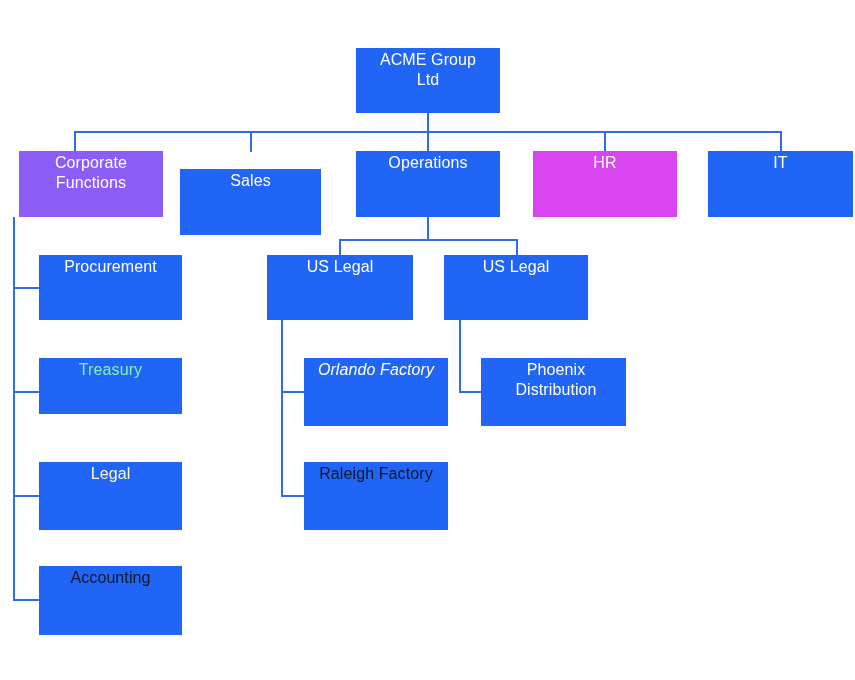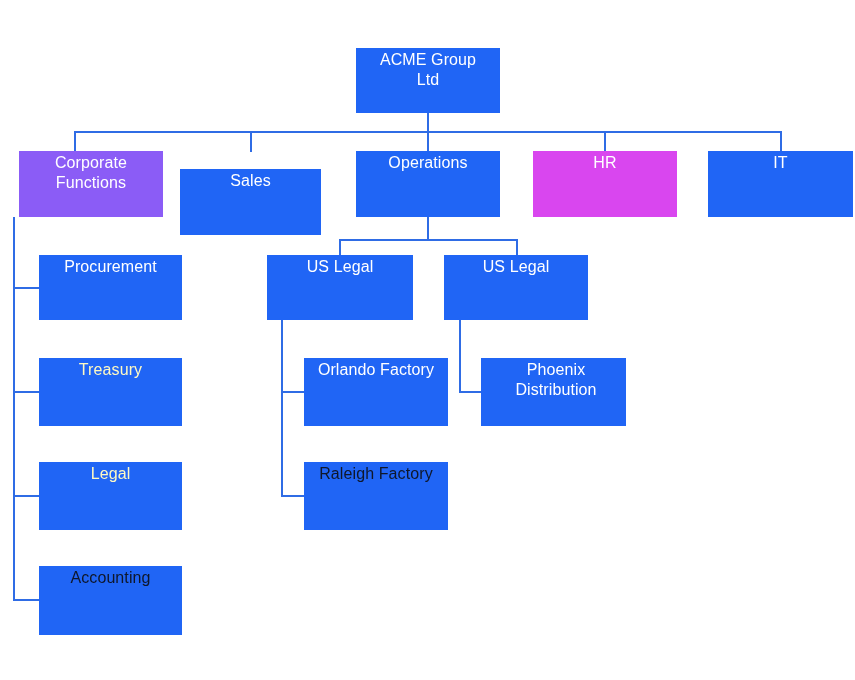--- a/index.html
+++ b/index.html
@@ -76,23 +76,23 @@
   <div id="node-layer">
       <div class="node" style="left: 356px; top: 48px; width: 144px; height: 65px; background: rgb(32, 101, 245); color: rgb(255, 255, 255);"><span class="node-label">ACME Group
 Ltd</span></div>
       <div class="node" style="left: 19px; top: 151px; width: 144px; height: 66px; background: #8b5cf6; color: rgb(255, 255, 255);"><span class="node-label">Corporate
 Functions</span></div>
       <div class="node" style="left: 180px; top: 151px; width: 141px; height: 66px; background: rgb(32, 101, 245); color: rgb(255, 255, 255); margin-top: 18px;"><span class="node-label">Sales</span></div>
       <div class="node" style="left: 356px; top: 151px; width: 144px; height: 66px; background: rgb(32, 101, 245); color: rgb(255, 255, 255);"><span class="node-label">Operations</span></div>
       <div class="node" style="left: 533px; top: 151px; width: 144px; height: 66px; background: #d946ef; color: rgb(255, 255, 255);"><span class="node-label">HR</span></div>
       <div class="node" style="left: 708px; top: 151px; width: 145px; height: 66px; background: rgb(32, 101, 245); color: rgb(255, 255, 255);"><span class="node-label">IT</span></div>
       <div class="node" style="left: 39px; top: 255px; width: 143px; height: 65px; background: rgb(32, 101, 245); color: rgb(255, 255, 255);"><span class="node-label">Procurement</span></div>
-      <div class="node" style="left: 39px; top: 358px; width: 143px; height: 68px; background: rgb(32, 101, 245); color: #fef9c3;"><span class="node-label">Treasury</span></div>
+      <div class="node" style="left: 39px; top: 358px; width: 143px; height: 56px; background: rgb(32, 101, 245); color: #86efac;"><span class="node-label">Treasury</span></div>
       <div class="node" style="left: 39px; top: 462px; width: 143px; height: 68px; background: rgb(32, 101, 245); color: #fef9c3;"><span class="node-label">Legal</span></div>
       <div class="node" style="left: 39px; top: 566px; width: 143px; height: 69px; background: rgb(32, 101, 245); color: #0f172a;"><span class="node-label">Accounting</span></div>
       <div class="node" style="left: 267px; top: 255px; width: 146px; height: 65px; background: rgb(32, 101, 245); color: rgb(255, 255, 255);"><span class="node-label">US Legal</span></div>
       <div class="node" style="left: 444px; top: 255px; width: 144px; height: 65px; background: rgb(32, 101, 245); color: rgb(255, 255, 255);"><span class="node-label">US Legal</span></div>
-      <div class="node" style="left: 304px; top: 358px; width: 144px; height: 68px; background: rgb(32, 101, 245); color: rgb(255, 255, 255);"><span class="node-label">Orlando Factory</span></div>
+      <div class="node" style="left: 304px; top: 358px; width: 144px; height: 68px; background: rgb(32, 101, 245); color: rgb(255, 255, 255); font-style: italic;"><span class="node-label">Orlando Factory</span></div>
       <div class="node" style="left: 304px; top: 462px; width: 144px; height: 68px; background: rgb(32, 101, 245); color: #0f172a;"><span class="node-label">Raleigh Factory</span></div>
       <div class="node" style="left: 481px; top: 358px; width: 145px; height: 68px; background: rgb(32, 101, 245); color: rgb(255, 255, 255); padding-left: 11px;"><span class="node-label">Phoenix
 Distribution</span></div>
     </div>
 </div>
 
 </body></html>

